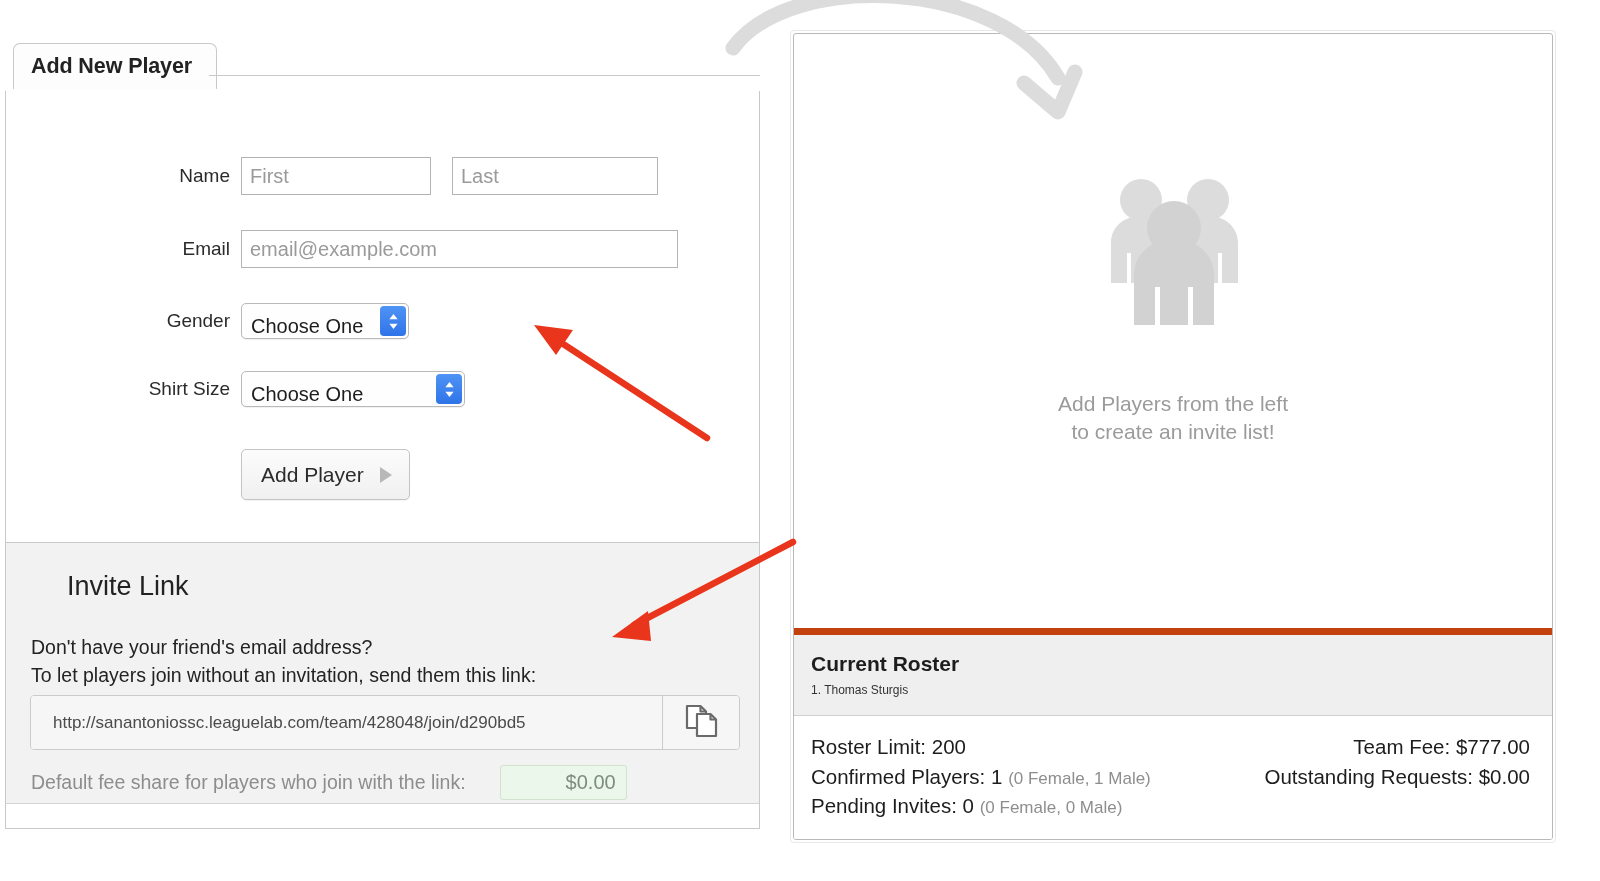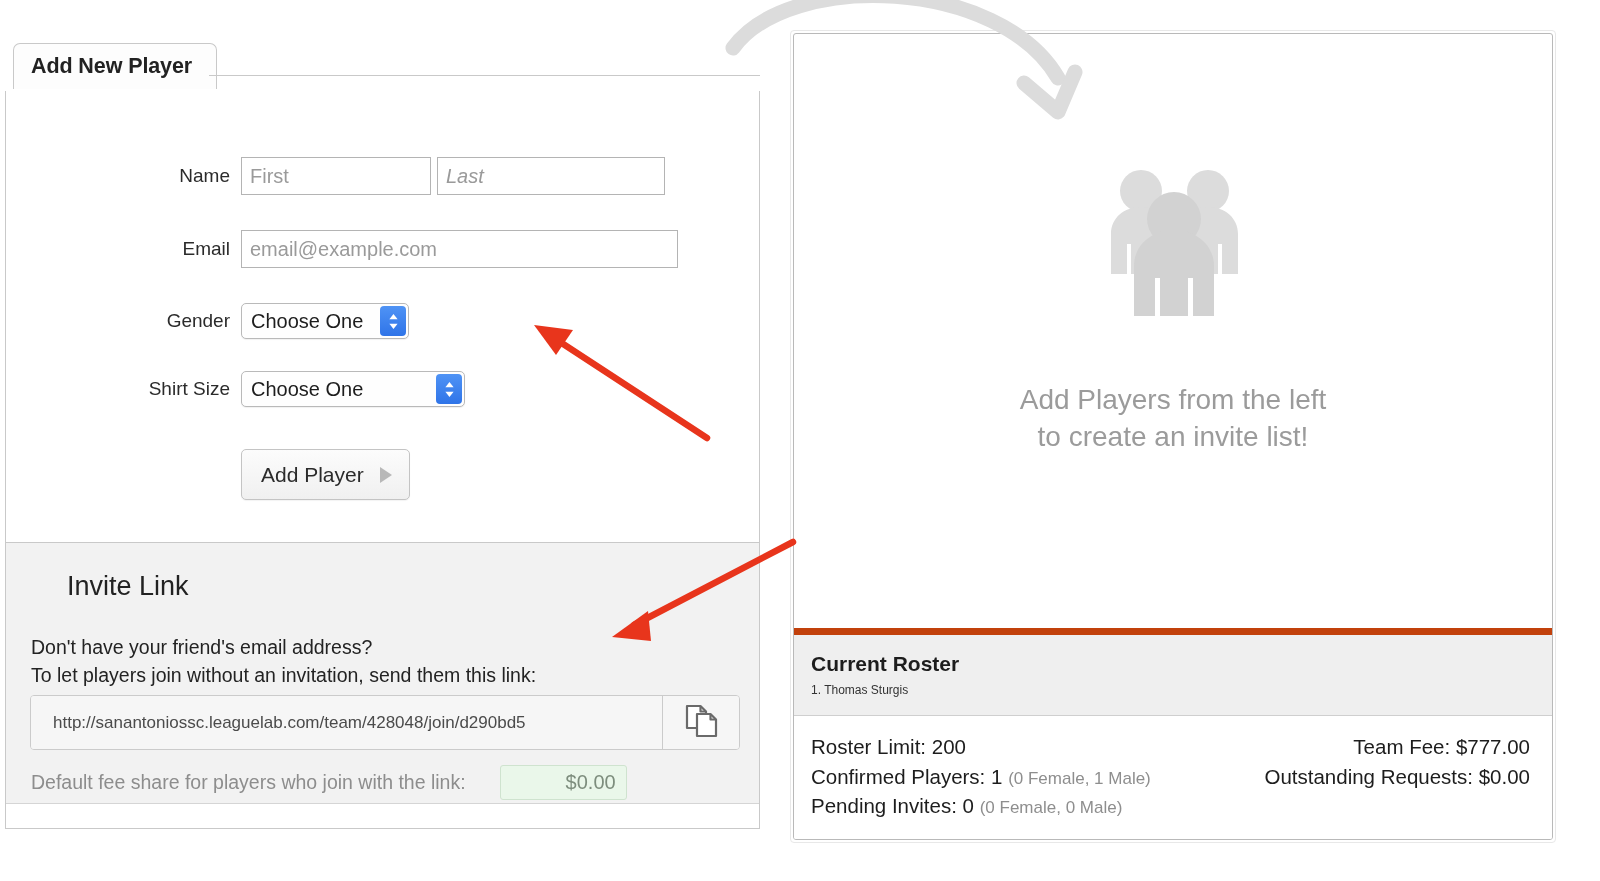--- a/index.html
+++ b/index.html
@@ -82,27 +82,27 @@
   
   .row-name   { left: 0;  top: 66px;  width: 690px; }
   .row-email  { left: 0;  top: 139px; width: 690px; }
   .row-gender { left: 0;  top: 212px; width: 690px; }
   .row-shirt  { left: 0;  top: 280px; width: 690px; }
   .row-button { left: 0;  top: 358px; width: 690px; }
 
   .lw { width: 235px; display: inline-block; }
 
   .input-first { width: 190px; }
-  .input-last  { width: 228px; margin-left: 6px; font-style: italic; }
+  .input-last  { width: 206px; margin-left: 21px; }
   .input-email { width: 437px; }
 
   
   .sel-wrap {
     position: relative;
-    display: inline-flex; align-items: center;
+    display: inline-flex; align-items: flex-end;
     height: 36px;
     background: #fefefe;
     border: 1px solid #b9b9b9;
     border-radius: 5px;
     box-shadow: 0 1px 1px rgba(0,0,0,0.06);
     padding-left: 9px;
   }
   .sel-text { font-size: 20px; color: #1d1d1d; white-space: nowrap; }
   .sel-btn {
     position: absolute; right: 2px; top: 2px;
@@ -217,21 +217,21 @@
     overflow: hidden;
   }
   .empty-area {
     flex: 1;
     display: flex; flex-direction: column;
     align-items: center; justify-content: center;
     padding-bottom: 50px;
   }
   .people-icon { margin-bottom: 46px; }
   .empty-msg {
-    font-size: 28px; color: #9b9b9b;
+    font-size: 21px; color: #9b9b9b;
     text-align: center; line-height: 1.34;
   }
   .roster-block {
     background: #efefef;
     border-top: 7px solid #c2410c;
     padding: 17px 0 18px 17px;
   }
   .roster-title { font-size: 21px; font-weight: 700; color: #1d1d1d; }
   .roster-item { font-size: 12px; color: #333; margin-top: 7px; }
   .stats-block {

